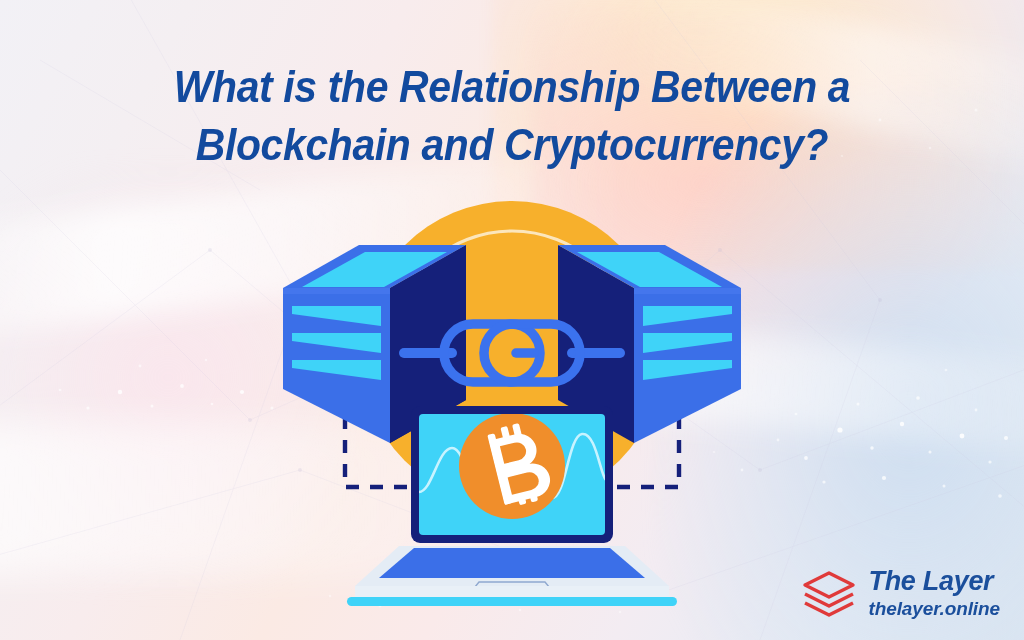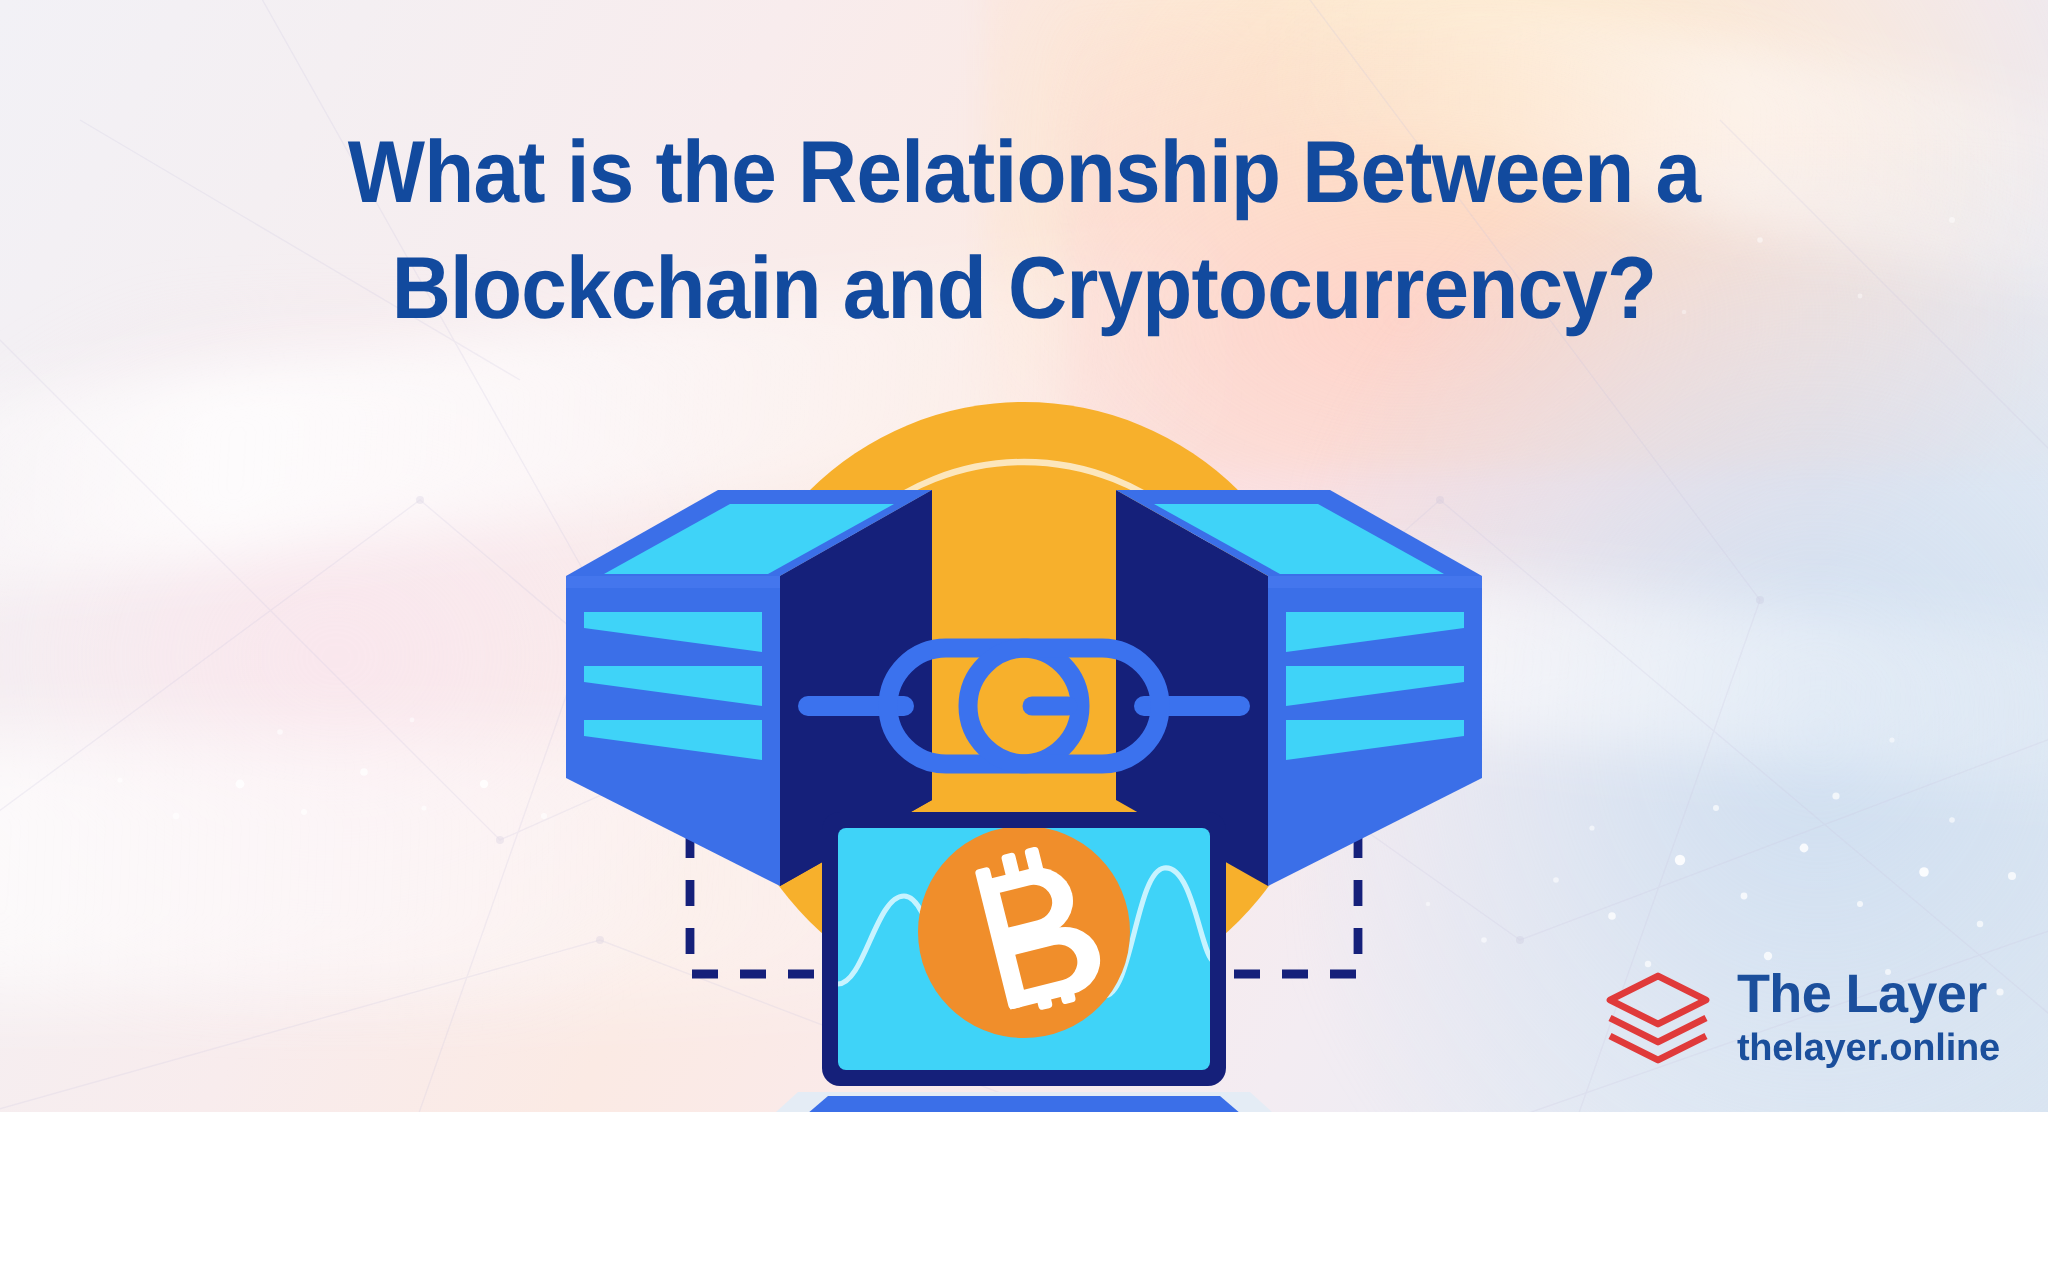--- a/index.html
+++ b/index.html
@@ -3,23 +3,24 @@
 <meta charset="utf-8">
 <style>
   html, body {
     margin: 0;
     padding: 0;
     background: #ffffff;
   }
   #stage {
     position: relative;
     width: 1024px;
-    height: 556px;
+    height: 640px;
     overflow: hidden;
     font-family: "Liberation Sans", sans-serif;
+    font-style: italic;
   }
 
   
   .bg-base {
     position: absolute;
     inset: 0;
     background:
       linear-gradient(118deg,
         #f2f1f6 0%,
         #f4eff2 14%,
@@ -173,20 +174,21 @@
     height: 640px;
     z-index: 20;
   }
 
   
   .logo {
     position: absolute;
     right: 24px;
     bottom: 22px;
     display: flex;
+    align-items: center;
     gap: 11px;
     z-index: 40;
     margin-top: 12px;
   }
   .logo-mark { width: 56px; height: 48px; flex: 0 0 auto; }
   .logo-text { display: flex; flex-direction: column; line-height: 1; }
   .logo-title {
     font-family: "Liberation Sans", sans-serif;
     font-weight: 700;
     font-size: 27px;

